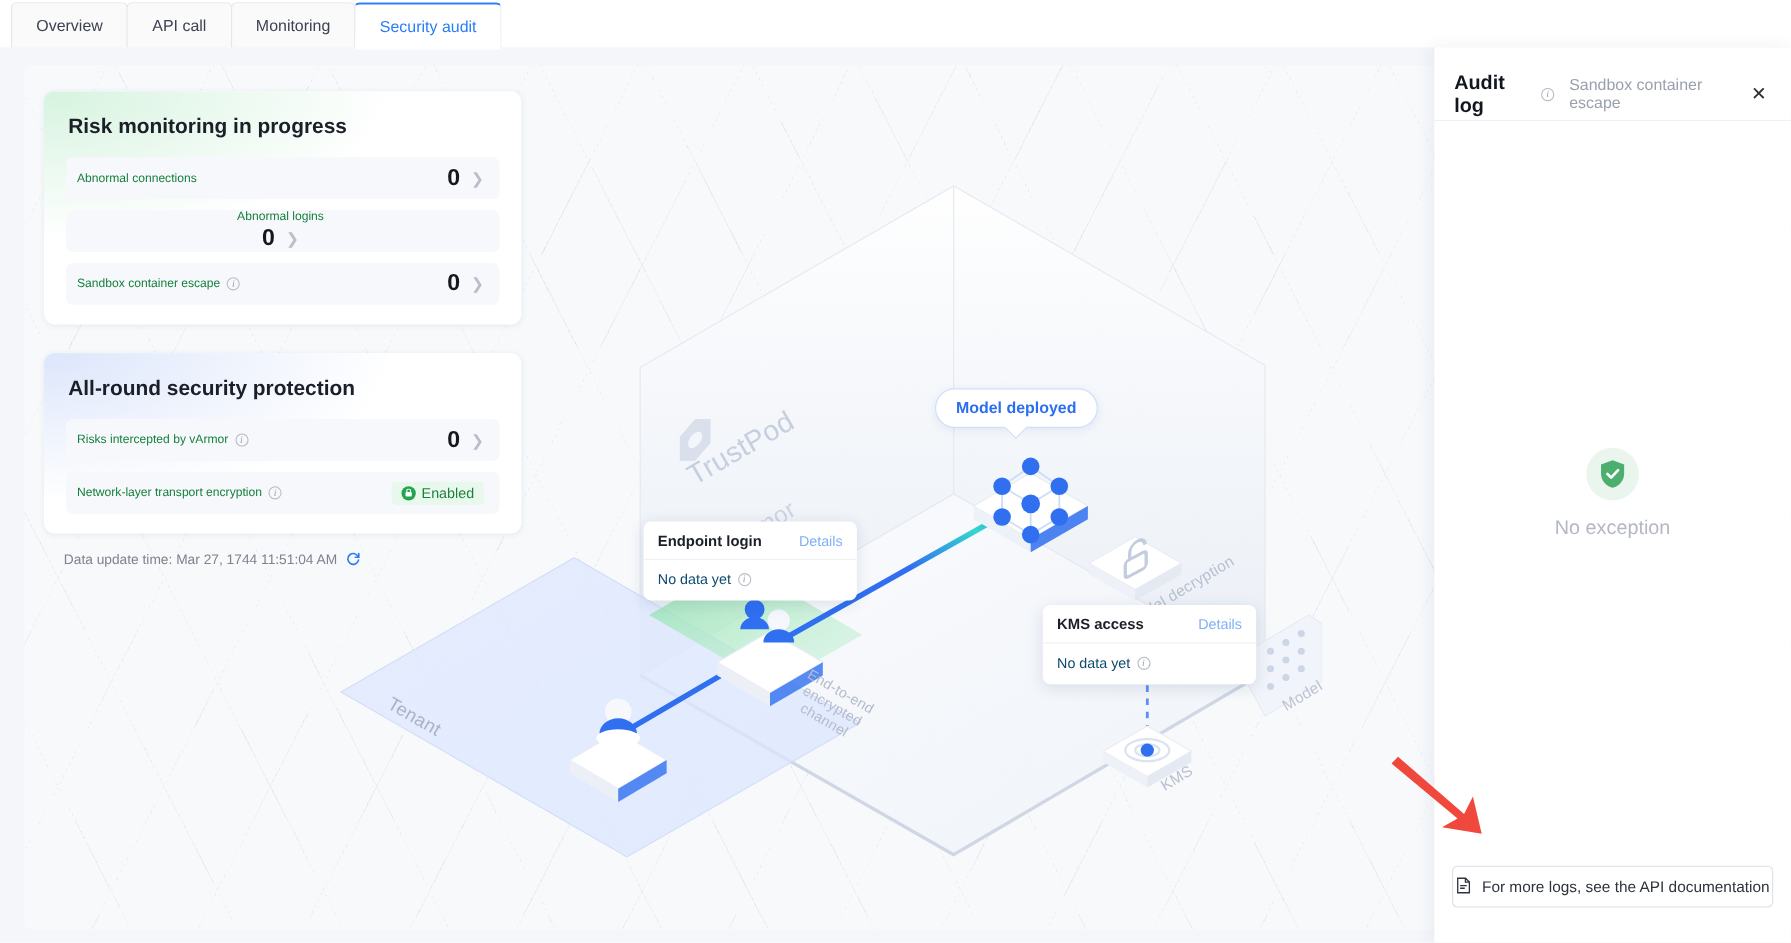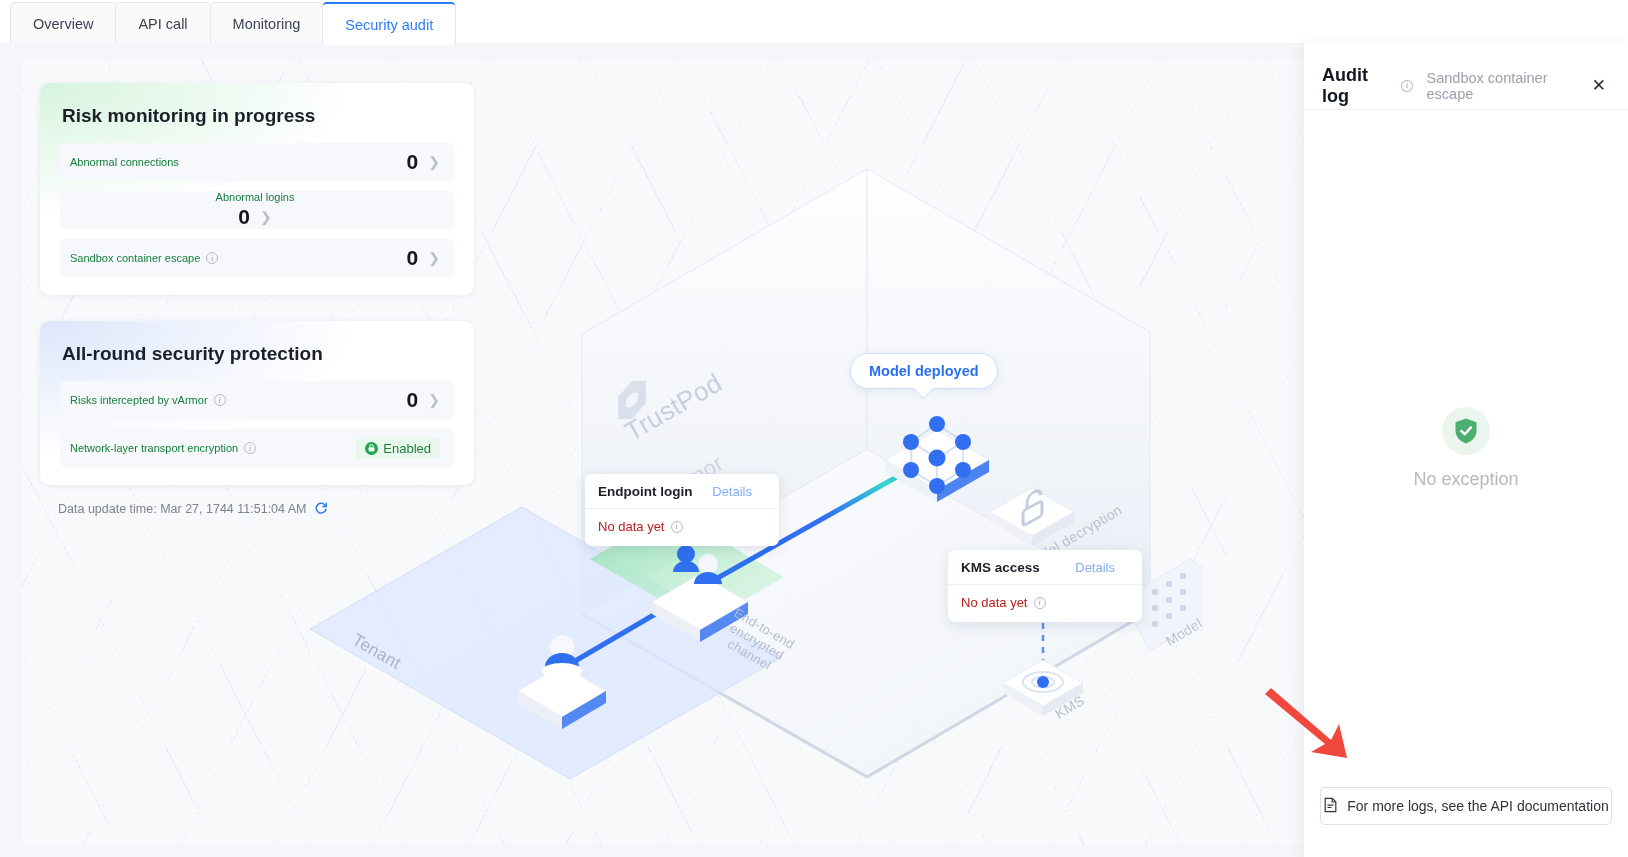--- a/index.html
+++ b/index.html
@@ -136,27 +136,27 @@
   }
 
   .tooltip {
     position: absolute; z-index: 9;
     background: #ffffff; border-radius: 7px;
     box-shadow: 0 3px 14px rgba(40,60,100,.13);
     width: 194px; pointer-events: auto;
   }
   .tooltip .tt-head {
     display:flex; align-items:center; justify-content: space-between;
-    padding: 10px 27px 9px 13px;
+    padding: 10px 13px 9px 13px;
     border-bottom: 1px solid #eef0f4;
   }
   .tt-title { font-size: 13.5px; font-weight: bold; color: #1b1f28; }
   .tt-link { font-size: 13px; color: #7fb0f5; cursor: pointer; }
   .tt-body { padding: 10px 13px 12px 13px; display:flex; align-items:center; gap:6px; }
-  .tt-text { font-size: 13px; color: #b91c1c; }
+  .tt-text { font-size: 13px; color: #0c4a6e; }
 
   .pill-badge {
     position: absolute; z-index: 8;
     background: #ffffff; border: 1px solid #cddffb;
     color: #2b6ff0; font-weight: bold; font-size: 14.5px;
     padding: 9px 18px; border-radius: 20px;
     box-shadow: 0 2px 9px rgba(50,90,180,.10);
     white-space: nowrap;
   }
   .pill-badge::after {

